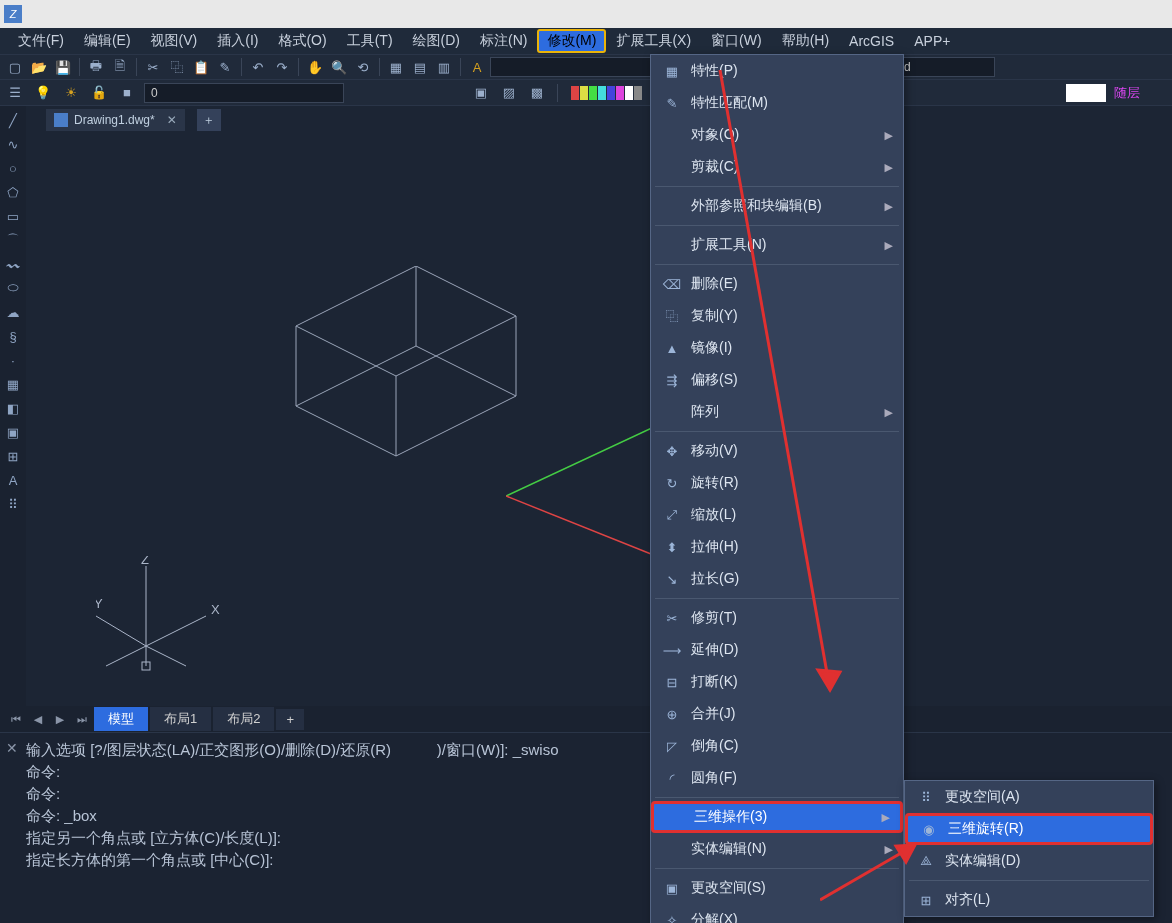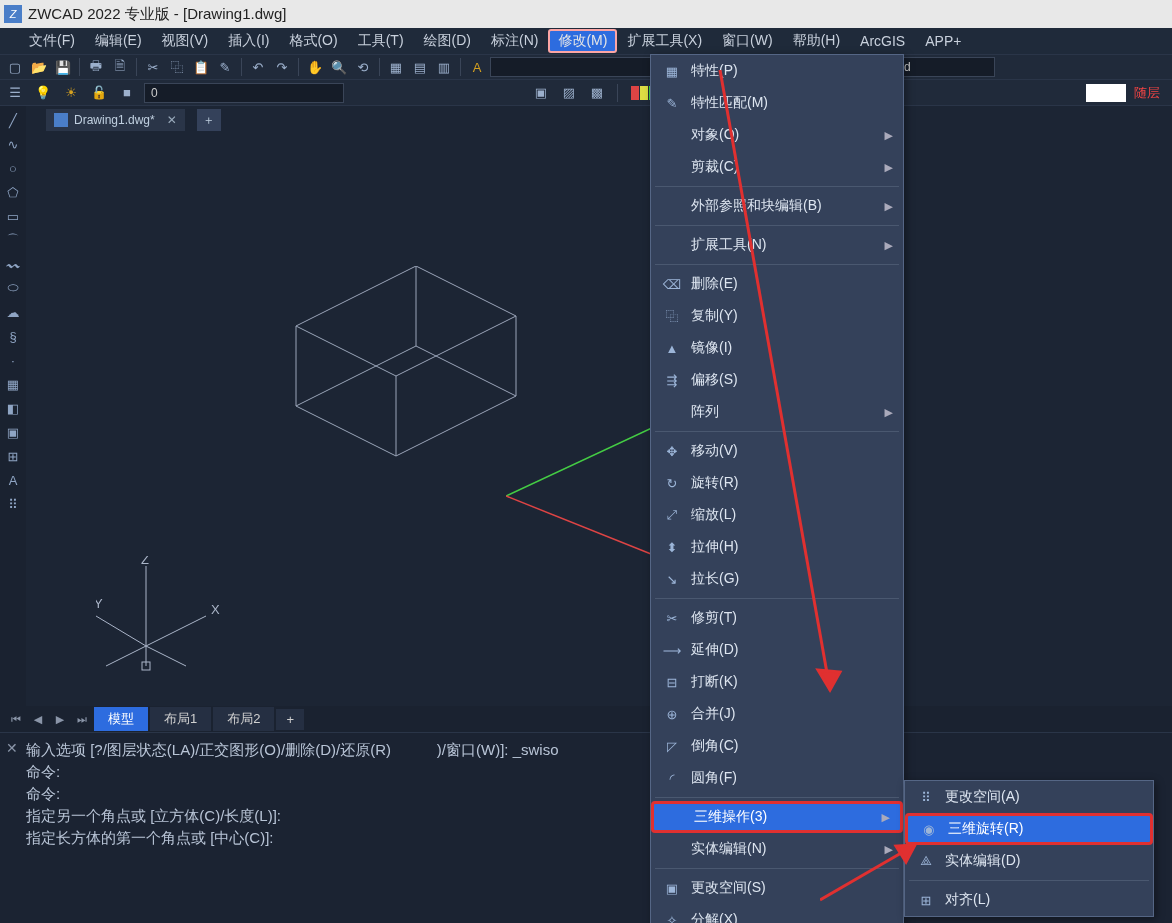--- a/index.html
+++ b/index.html
@@ -1,21 +1,21 @@
 <!DOCTYPE html>
 <html><head>
 <meta charset="utf-8">
 <style>
 * { margin:0; padding:0; box-sizing:border-box; font-family:"Microsoft YaHei","SimSun",sans-serif; }
 body { background:#1f2a3a; color:#d0d0d0; width:1172px; height:923px; overflow:hidden; position:relative; }
 .titlebar { height:28px; background:#e8e8e8; display:flex; align-items:center; padding:0 4px; color:#222; font-size:15px; }
 .titlebar .logo { width:18px; height:18px; background:#4a7ec8; margin-right:6px; display:inline-flex; align-items:center; justify-content:center; color:#fff; font-size:11px; font-style:italic; }
-.menubar { height:26px; background:#1f2a3a; display:flex; align-items:center; padding:0 19px; font-size:14px; color:#c8d0dc; }
+.menubar { height:26px; background:#1f2a3a; display:flex; align-items:center; padding:0 8px; font-size:14px; color:#c8d0dc; }
 .menubar .mitem { padding:3px 10px; cursor:pointer; }
-.menubar .mitem.active { background:#2d6cdf; color:#e5e5e5; border:2px solid #fca5a5; border-radius:3px; padding:1px 8px; }
+.menubar .mitem.active { background:#2d6cdf; color:#000000; border:2px solid #eab308; border-radius:3px; padding:1px 8px; }
 .toolbar { height:26px; background:#202a3a; border-top:1px solid #2a3548; border-bottom:1px solid #2a3548; display:flex; align-items:center; padding:0 4px; gap:2px; }
 .tbtn { width:22px; height:22px; display:inline-flex; align-items:center; justify-content:center; color:#9cb0cc; font-size:13px; cursor:pointer; }
 .tsep { width:1px; height:18px; background:#3a4558; margin:0 3px; }
 .layerbar { height:26px; background:#202a3a; display:flex; align-items:center; padding:0 4px; gap:6px; border-bottom:1px solid #2a3548; }
 .layerfield { height:20px; background:#151c28; border:1px solid #3a4558; padding:0 6px; font-size:12px; color:#ccc; display:flex; align-items:center; }
 .maincols { display:flex; height:600px; }
 .leftbar { width:26px; background:#1a2230; display:flex; flex-direction:column; align-items:center; padding-top:4px; gap:4px; }
 .leftbar .vb { width:20px; height:20px; color:#8fa5c4; font-size:13px; display:flex; align-items:center; justify-content:center; cursor:pointer; }
 .canvas { flex:1; background:#1c2534; position:relative; }
 .tabstrip { height:28px; display:flex; align-items:center; padding:4px 20px; gap:12px; }
@@ -42,30 +42,29 @@
 .dropdown .di .dicon { width:22px; text-align:center; color:#9cb5d8; font-size:13px; margin-right:8px; }
 .dropdown .di .sub { position:absolute; right:10px; color:#aab; font-size:11px; }
 .dropdown .di.hov { background:#2d6cdf; color:#fff; }
 .dropdown .dsep { height:1px; background:#4a5870; margin:3px 4px; }
 .dropdown.main { left:650px; top:54px; width:254px; }
 .dropdown.sub { left:904px; top:780px; width:240px; }
 .redbox { border:3px solid #e03030; border-radius:4px; }
 .redarrow { position:absolute; z-index:200; pointer-events:none; }
 .redarrow line,.redarrow polygon { stroke:#e03030; fill:#e03030; stroke-width:3; }
 
-.bylayer { color:#ef4444; font-size:13px; padding:0 8px; }
+.bylayer { color:#d946ef; font-size:13px; padding:0 28px; }
 .colorstrip { display:flex; gap:1px; margin:0 4px; }
 .colorstrip span { width:8px; height:14px; }
 </style>
 </head>
 <body>
 
 <div class="titlebar">
   <span class="logo">Z</span>
-  <span>ZWCAD 2022 专业版 - [Drawing1.dwg]</span>
 </div>
 
 <div class="menubar">
   <span class="mitem">文件(F)</span>
   <span class="mitem">编辑(E)</span>
   <span class="mitem">视图(V)</span>
   <span class="mitem">插入(I)</span>
   <span class="mitem">格式(O)</span>
   <span class="mitem">工具(T)</span>
   <span class="mitem">绘图(D)</span>
@@ -214,20 +213,21 @@
   <span class="lt">布局1</span>
   <span class="lt">布局2</span>
   <span class="lt" style="padding:3px 10px">+</span>
 </div>
 
 <div class="cmdarea">
   <span class="closex">✕</span>
   <div class="ln">输入选项 [?/图层状态(LA)/正交图形(O)/删除(D)/还原(R)           )/窗口(W)]: _swiso</div>
   <div class="ln">命令:</div>
   <div class="ln">命令:</div>
+  <div class="ln">命令: _box</div>
   <div class="ln">指定另一个角点或 [立方体(C)/长度(L)]:</div>
   <div class="ln">指定长方体的第一个角点或 [中心(C)]:</div>
 </div>
 
 <div class="dropdown main" id="modify-menu">
     <div class="di">
       <span class="dicon">▦</span>
       <span class="dtxt">特性(P)</span>
     </div>
     <div class="di">

